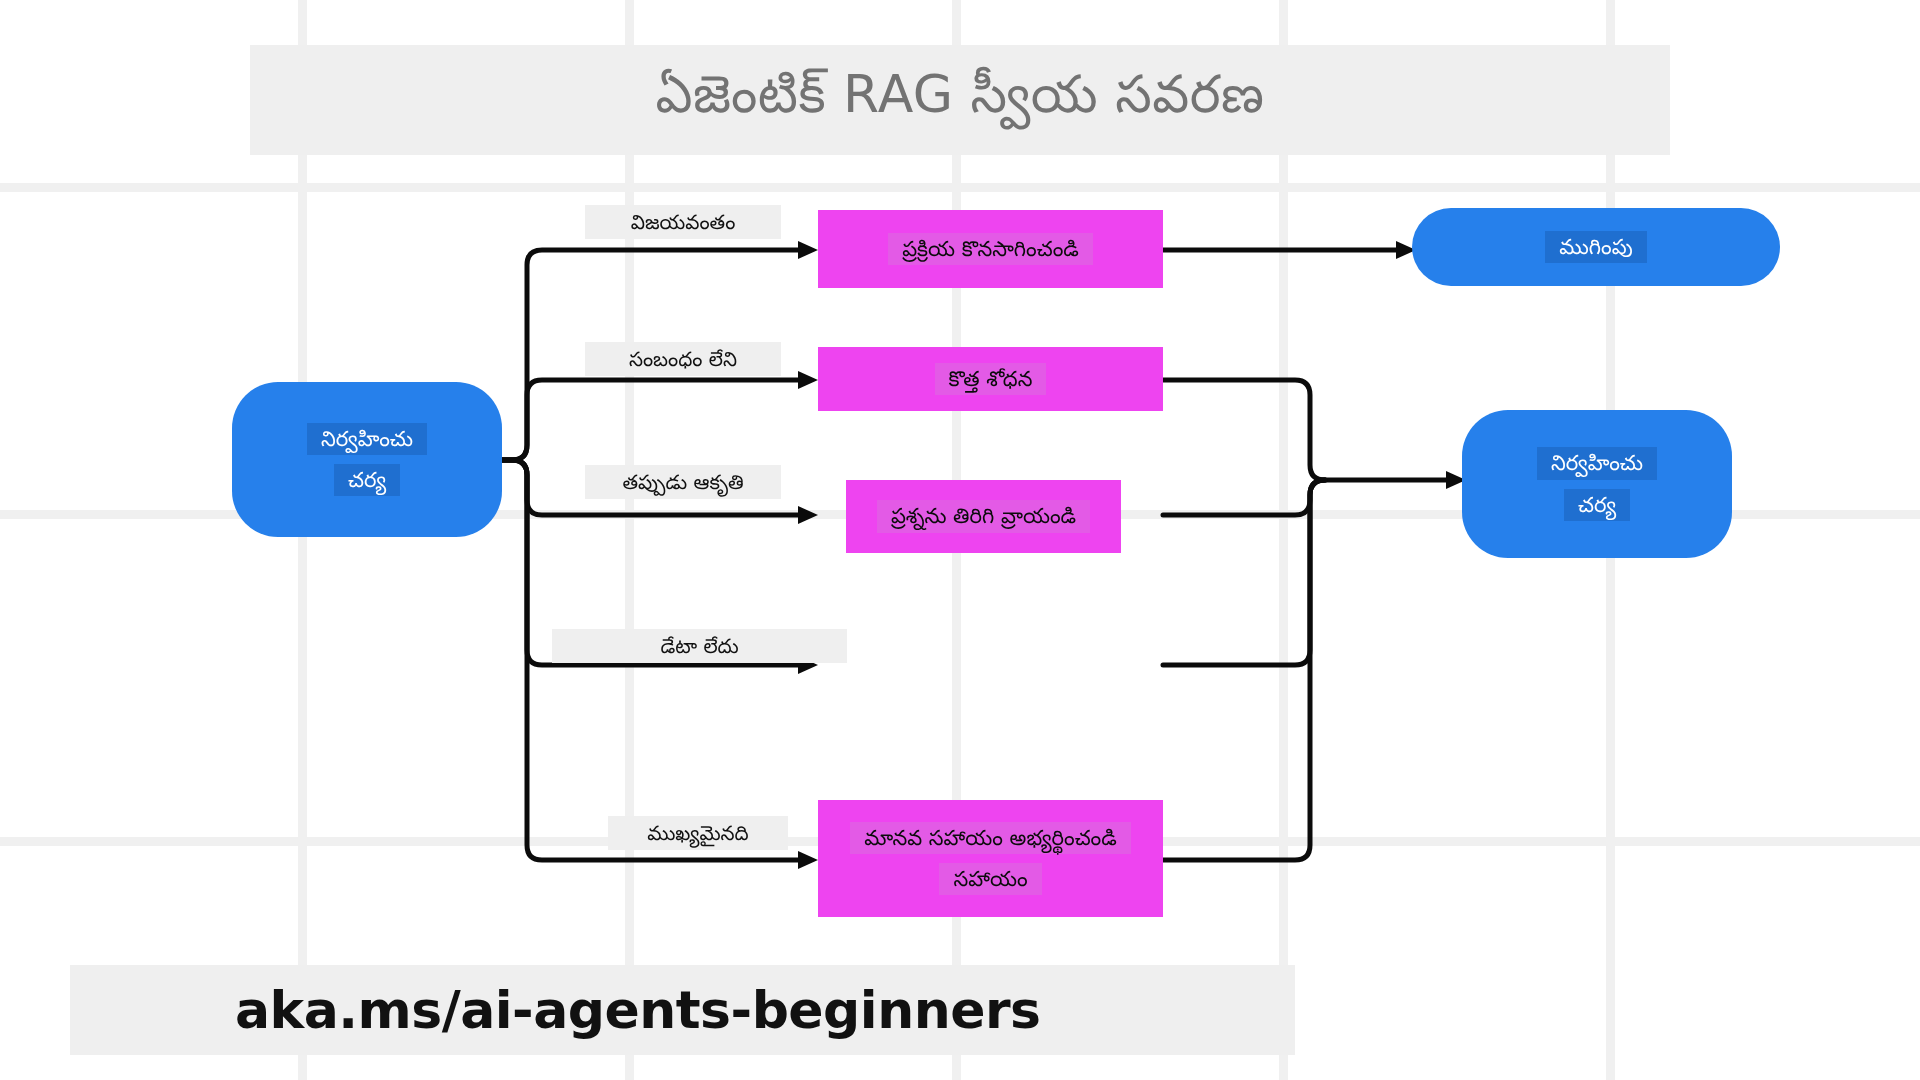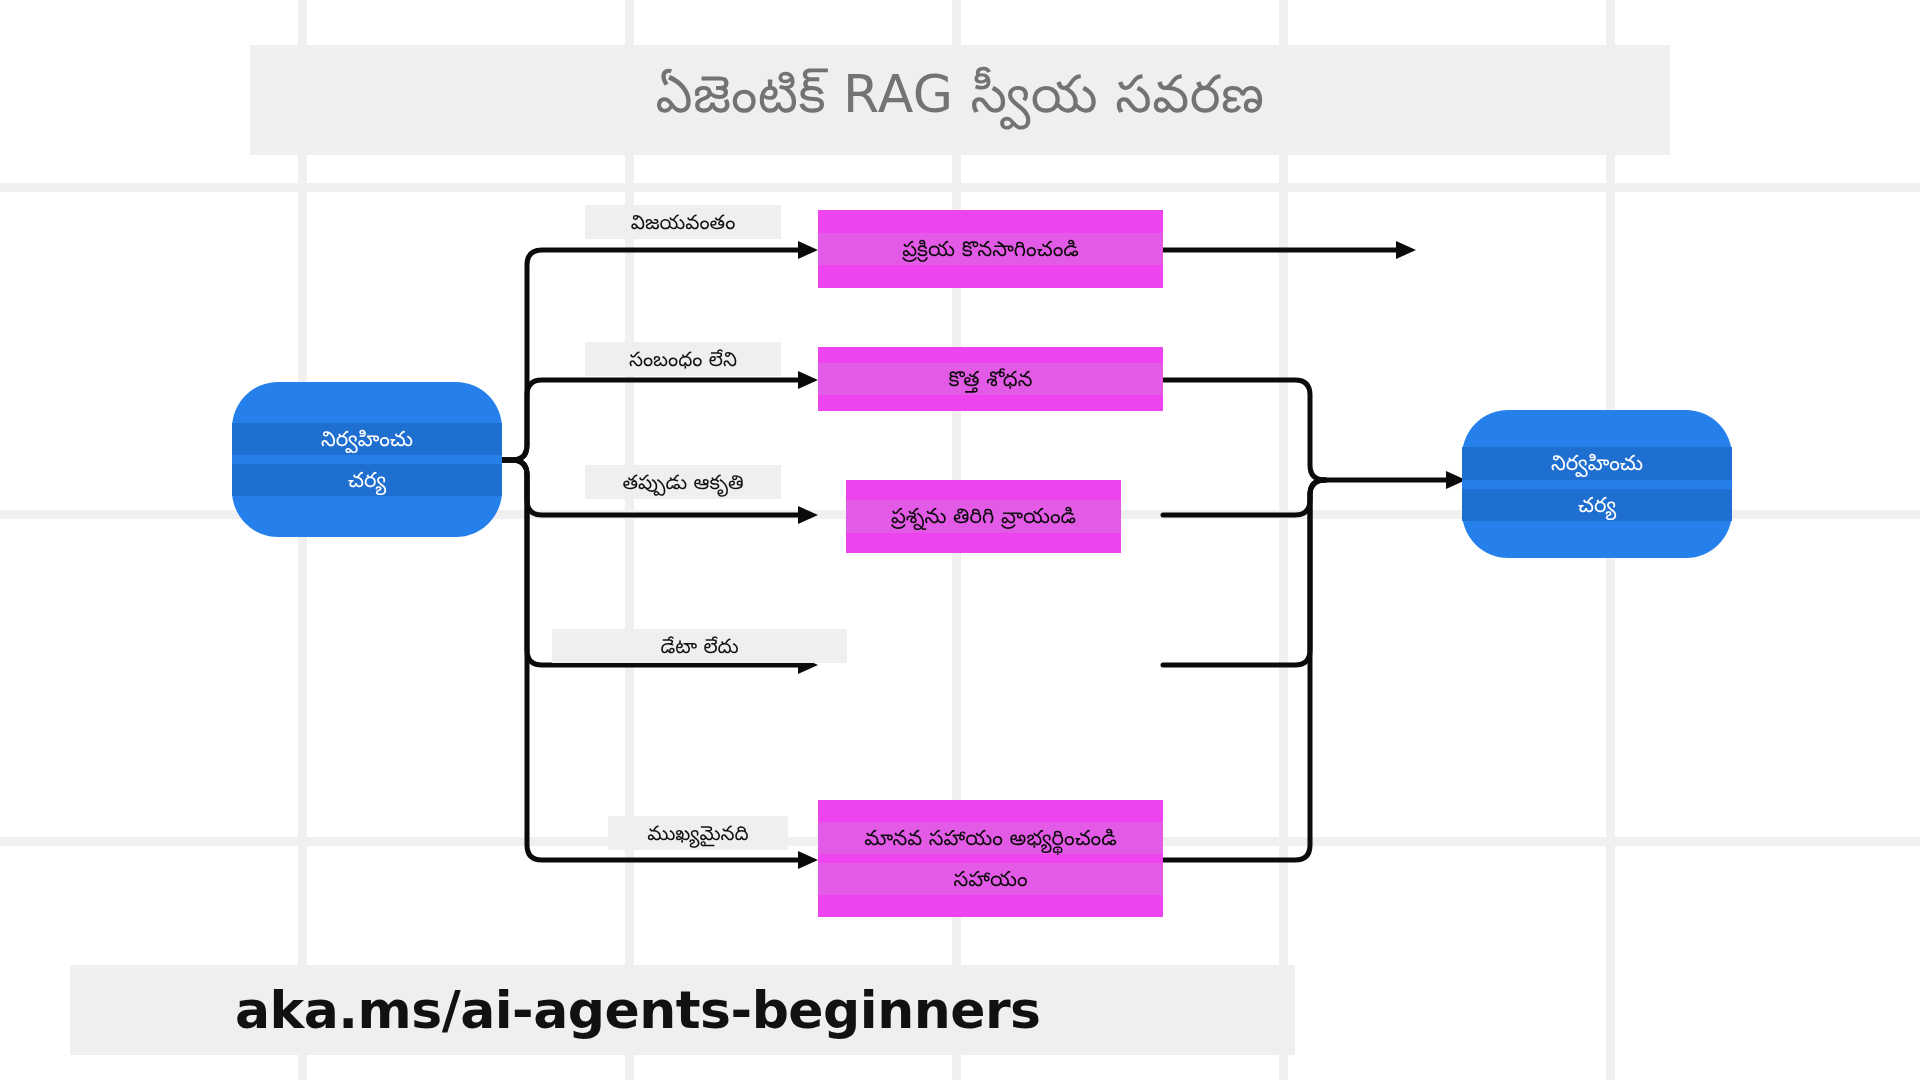--- a/index.html
+++ b/index.html
@@ -59,20 +59,21 @@
     letter-spacing: -0.5px;
     white-space: nowrap;
   }
 
   
   .node {
     position: absolute;
     box-sizing: border-box;
     display: flex;
     flex-direction: column;
+    align-items: center;
     justify-content: center;
     text-align: center;
   }
 
   .node-blue {
     background: #2680eb;
     border-radius: 46px;
   }
   .node-blue .node-line {
     background: #1f6fd0;
@@ -189,20 +190,23 @@
   <div class="node node-magenta" style="left:818px; top:480px; width:275px; height:73px;margin-left:28px;">
     <div class="node-line">ప్రశ్నను తిరిగి వ్రాయండి</div>
   </div>
 
 
   <div class="node node-magenta" style="left:818px; top:800px; width:345px; height:117px;">
     <div class="node-line">మానవ సహాయం అభ్యర్థించండి</div>
     <div class="node-line">సహాయం</div>
   </div>
 
+  <div class="node node-blue" style="left:1412px; top:208px; width:368px; height:78px;">
+    <div class="node-line">ముగింపు</div>
+  </div>
 
   <div class="node node-blue" style="left:1462px; top:410px; width:270px; height:148px;">
     <div class="node-line">నిర్వహించు</div>
     <div class="node-line">చర్య</div>
   </div>
 
   <div class="edge-label" style="left:585px; top:205px; width:196px;">విజయవంతం</div>
   <div class="edge-label" style="left:585px; top:342px; width:196px;">సంబంధం లేని</div>
   <div class="edge-label" style="left:585px; top:465px; width:196px;">తప్పుడు ఆకృతి</div>
   <div class="edge-label" style="left:552px; top:629px; width:295px;">డేటా లేదు</div>

